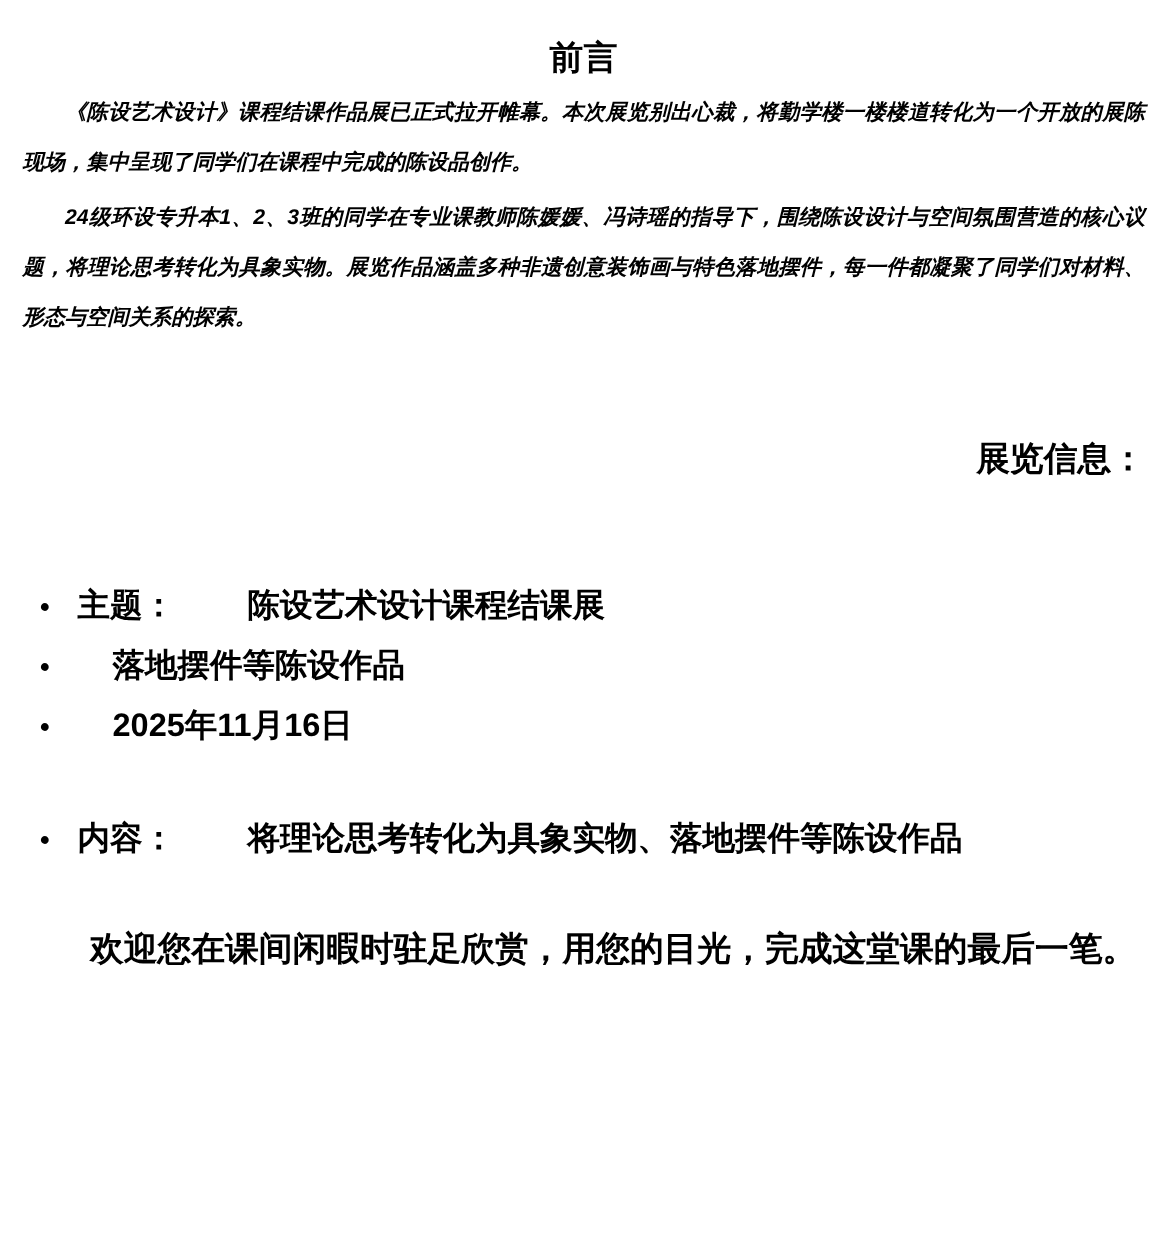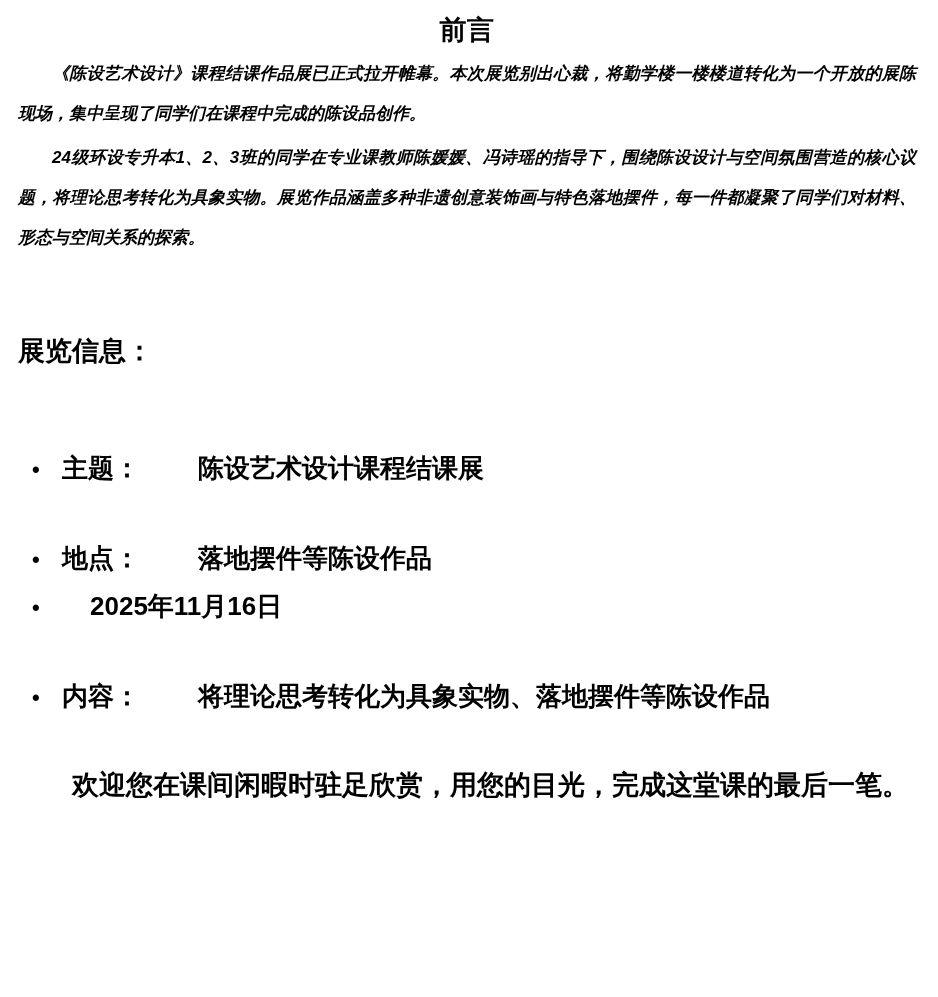--- a/index.html
+++ b/index.html
@@ -11,21 +11,21 @@
     width: 938px;
     height: 997px;
     font-family: "Liberation Sans", sans-serif;
     color: #000000;
     overflow: hidden;
   }
   .page {
     width: 938px;
     height: 997px;
     box-sizing: border-box;
-    padding: 8px 22px 0 18px;
+    padding: 24px 22px 0 18px;
     position: relative;
   }
   .doc-title {
     text-align: center;
     font-size: 27px;
     line-height: 36px;
     font-weight: 700;
     letter-spacing: 0.5px;
     margin: 4px 0 6px 0;
   }
@@ -41,20 +41,21 @@
     font-style: italic;
   }
   .spacer-lg {
     height: 72px;
   }
   .section-label {
     font-size: 27px;
     line-height: 40px;
     font-weight: 700;
     margin: 0 0 6px 0;
+    text-align: right;
   }
   .spacer-sm {
     height: 26px;
   }
   ul.info-list {
     list-style: none;
     margin: 0;
     padding: 0;
   }
   ul.info-list li {
@@ -112,21 +113,20 @@
   <div class="spacer-sm"></div>
 
   <ul class="info-list">
     <li>
       <span class="bullet">•</span>
       <span class="key">主题：</span>
       <span class="val">陈设艺术设计课程结课展</span>
     </li>
     <li>
       <span class="bullet">•</span>
-      <span class="key">地点：</span>
       <span class="val">落地摆件等陈设作品</span>
     </li>
     <li>
       <span class="bullet">•</span>
       <span class="val">2025年11月16日</span>
     </li>
     <li>
       <span class="bullet">•</span>
       <span class="key">内容：</span>
       <span class="val">将理论思考转化为具象实物、落地摆件等陈设作品</span>

